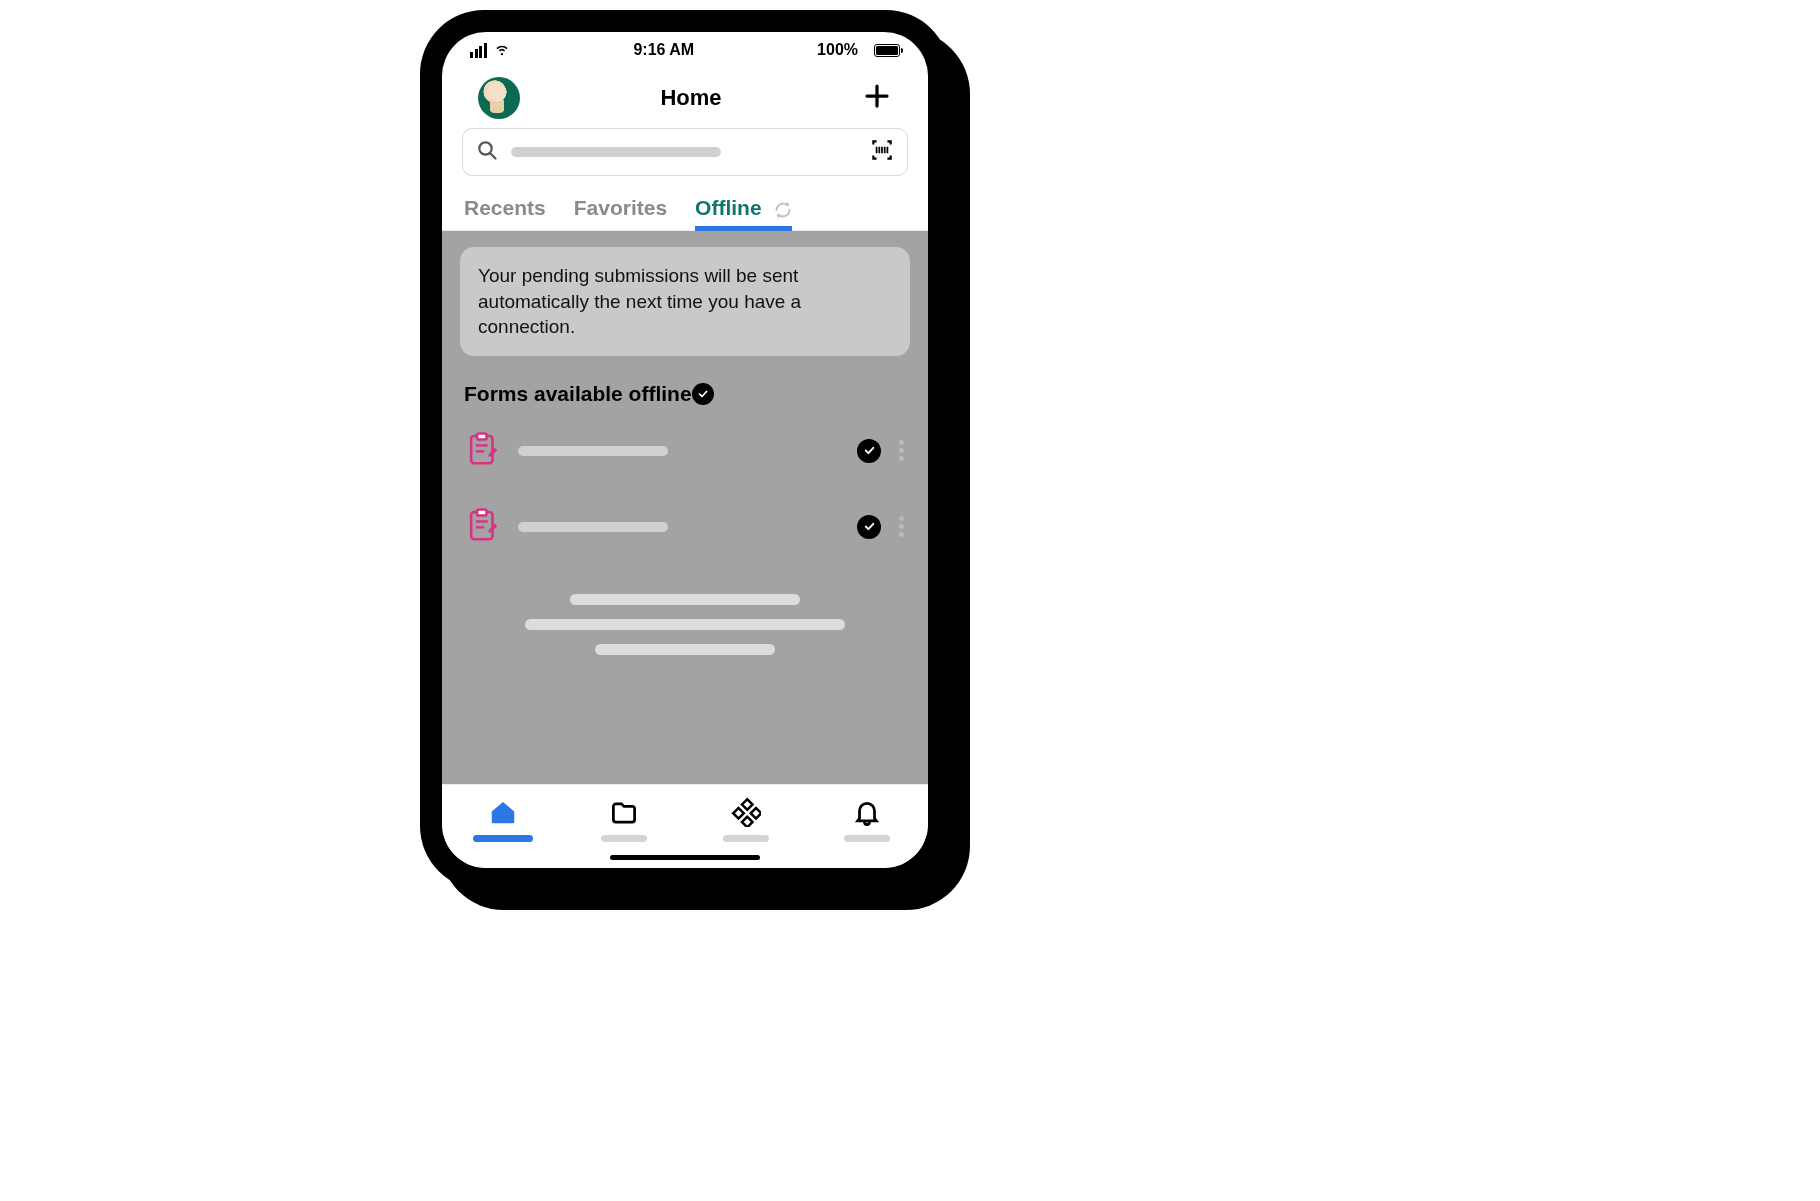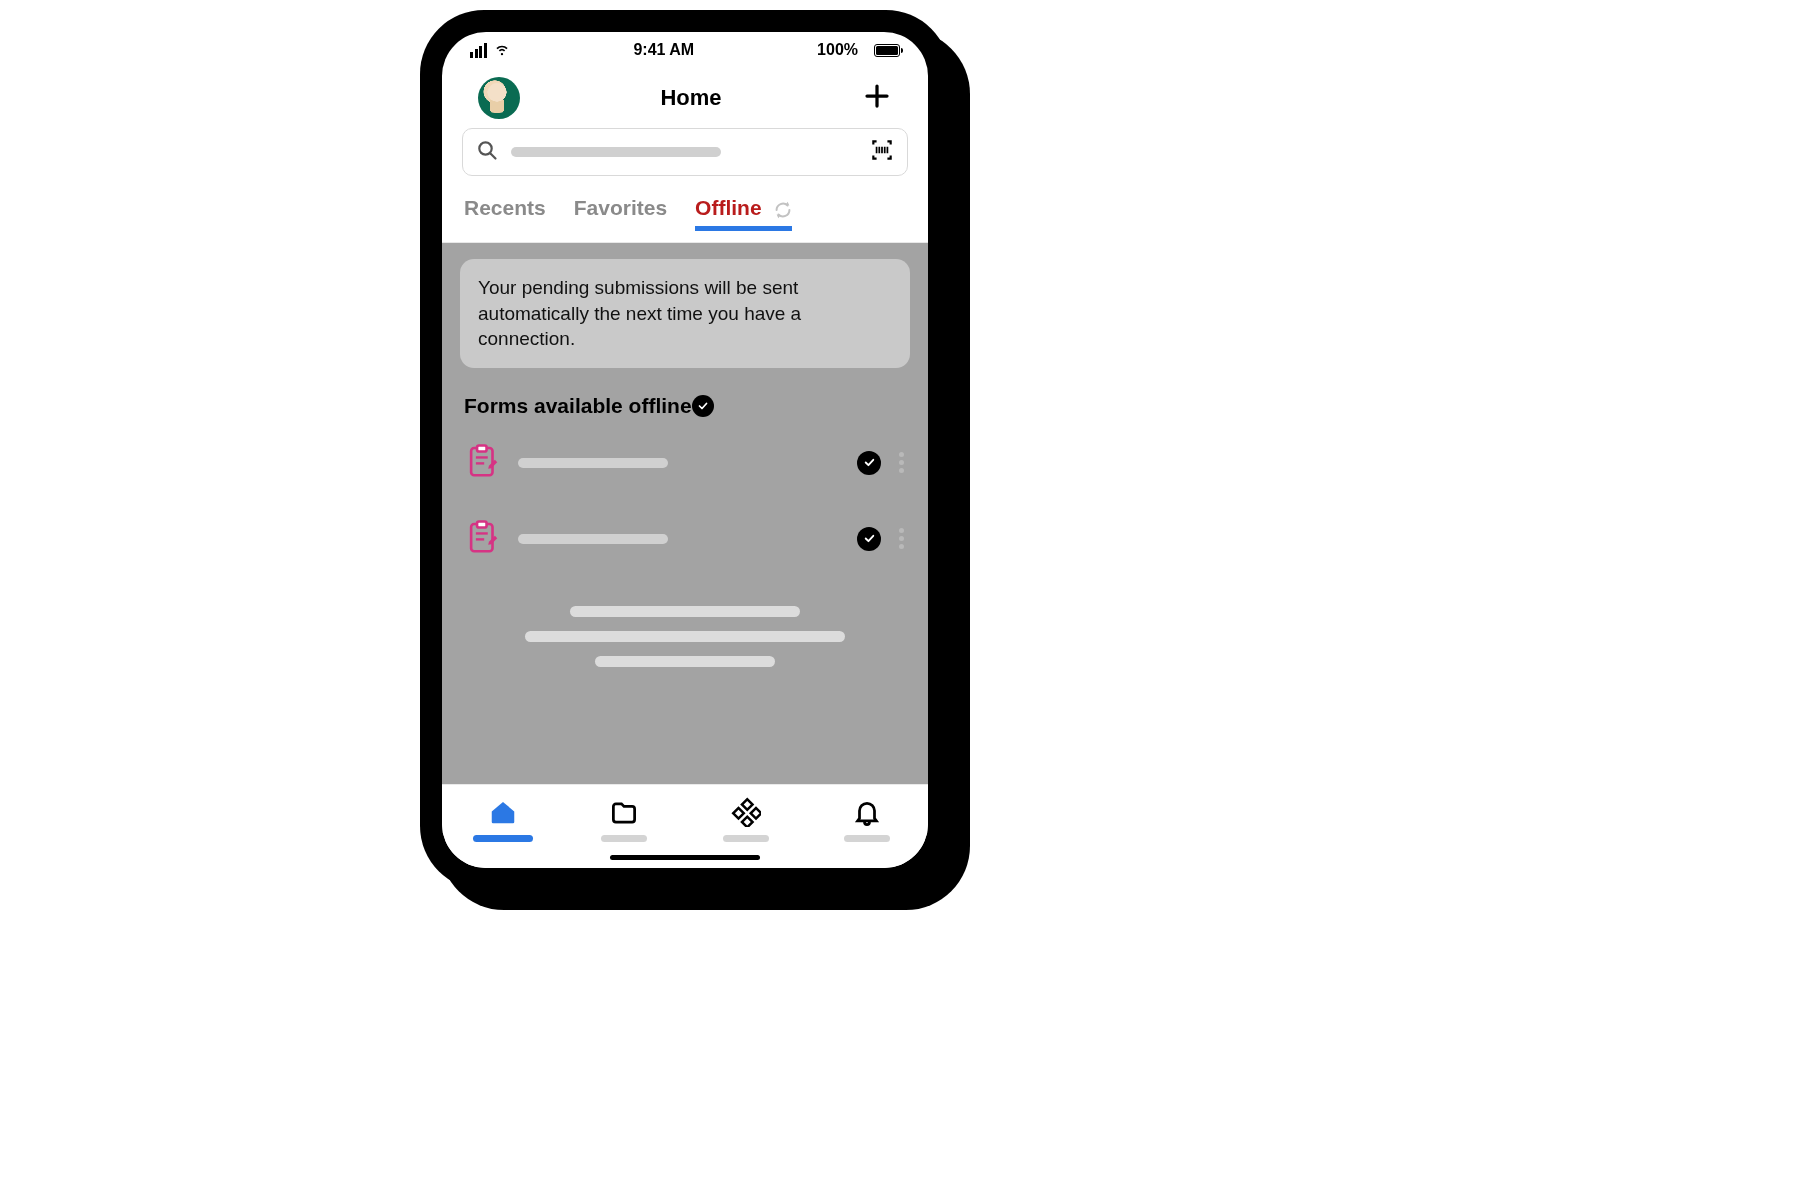--- a/index.html
+++ b/index.html
@@ -97,29 +97,29 @@
   .search-placeholder {
     flex:0 0 auto;
     width: 210px; height:10px; background:#d0d0d0; border-radius:5px;
   }
   .search-spacer { flex:1; }
 
   
   .tabs {
     display:flex; align-items:center;
     gap: 28px;
-    padding: 0 22px 12px;
+    padding: 0 22px 0;
     border-bottom: 1px solid #e8e8e8;
   }
   .tab {
     font-size:21px; font-weight:600; color:#8a8a8a;
     padding: 6px 0 10px;
     position:relative;
   }
-  .tab.active { color:#b91c1c; }
+  .tab.active { color:#0f766e; }
   .tab.active::after {
     content:""; position:absolute; left:0; right:-30px; bottom:-1px;
     height:5px; background:#2b78e4;
   }
   .tab-sync { display:inline-flex; margin-left:-18px; }
   .tab-sync svg { width:22px; height:22px; }
 
   
   .content {
     flex:1;
@@ -204,21 +204,21 @@
             <span></span>
             <span></span>
             <span></span>
         </span>
         <span>
           <svg viewBox="0 0 24 24" width="18" height="18">
               <path fill="#000" d="M12 18.5a1.6 1.6 0 1 0 0 3.2 1.6 1.6 0 0 0 0-3.2zm-4.3-3.4 1.6 1.6a4 4 0 0 1 5.4 0l1.6-1.6a6.3 6.3 0 0 0-8.6 0zm-3.2-3.2 1.6 1.6a8.5 8.5 0 0 1 11.8 0l1.6-1.6a10.8 10.8 0 0 0-15 0z"></path>
             </svg>
         </span>
       </div>
-      <div>9:41 AM</div>
+      <div>9:16 AM</div>
       <div class="status-right">
         <span>100%</span>
         <span class="battery">
             <span class="battery-fill"></span>
           </span>
       </div>
     </div>
 
     <div class="app-header">
       <div class="avatar">

